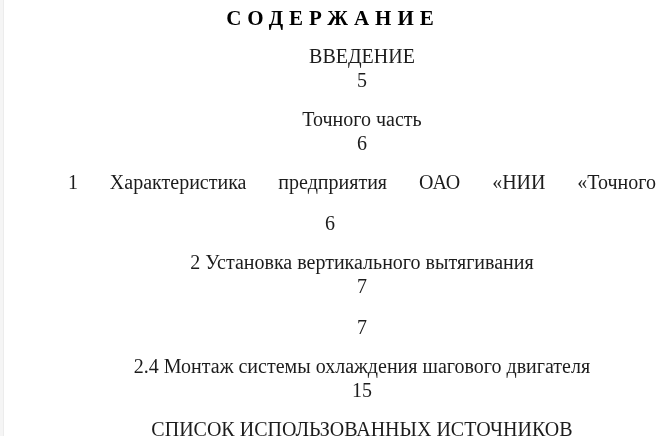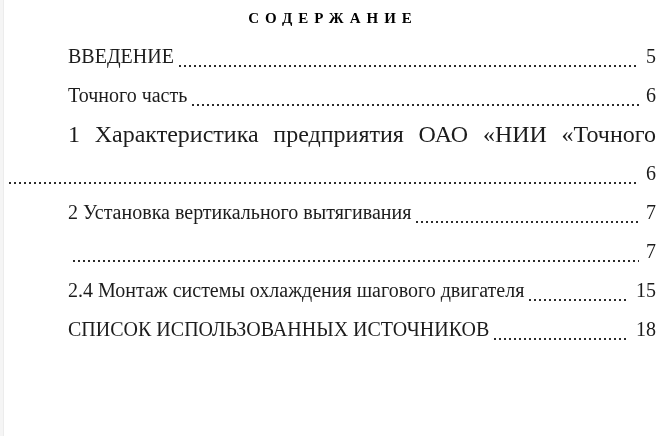--- a/index.html
+++ b/index.html
@@ -18,49 +18,50 @@
   }
   .edge {
     position: absolute;
     left: 0; top: 0; bottom: 0;
     width: 4px;
     background: #f5f5f5;
     border-right: 1px solid #ececec;
   }
   .title {
     text-align: center;
-    font-size: 15px;
+    font-size: 21px;
     line-height: 25px;
     font-weight: bold;
     letter-spacing: 6px;
     padding-left: 6px; 
     color: #000000;
     margin-bottom: 14px;
   }
   .toc { width: 100%; }
   .row {
     display: flex;
-    align-items: flex-end;
+    align-items: center;
     font-size: 20px;
     line-height: 22px;
     margin-bottom: 17px;
     white-space: nowrap;
+    flex-direction: column;
   }
   .row.last { margin-bottom: 12px; }
   .indent { padding-left: 64px; }
   .lbl { flex: 0 0 auto; }
   .leader {
     flex: 1 1 auto;
     height: 2px;
     margin: 0 7px 0 5px;
     background-image: repeating-linear-gradient(to right, #2b2b2b 0 2px, transparent 2px 5px);
   }
   .num { flex: 0 0 auto; }
   .just {
-    font-size: 24px;
+    font-size: 20px;
     line-height: 22px;
     margin-bottom: 17px;
     padding-left: 64px;
     text-align: justify;
     text-align-last: justify;
   }
   sub.chem {
     font-size: 13px;
     line-height: 0;
     vertical-align: -3px;

